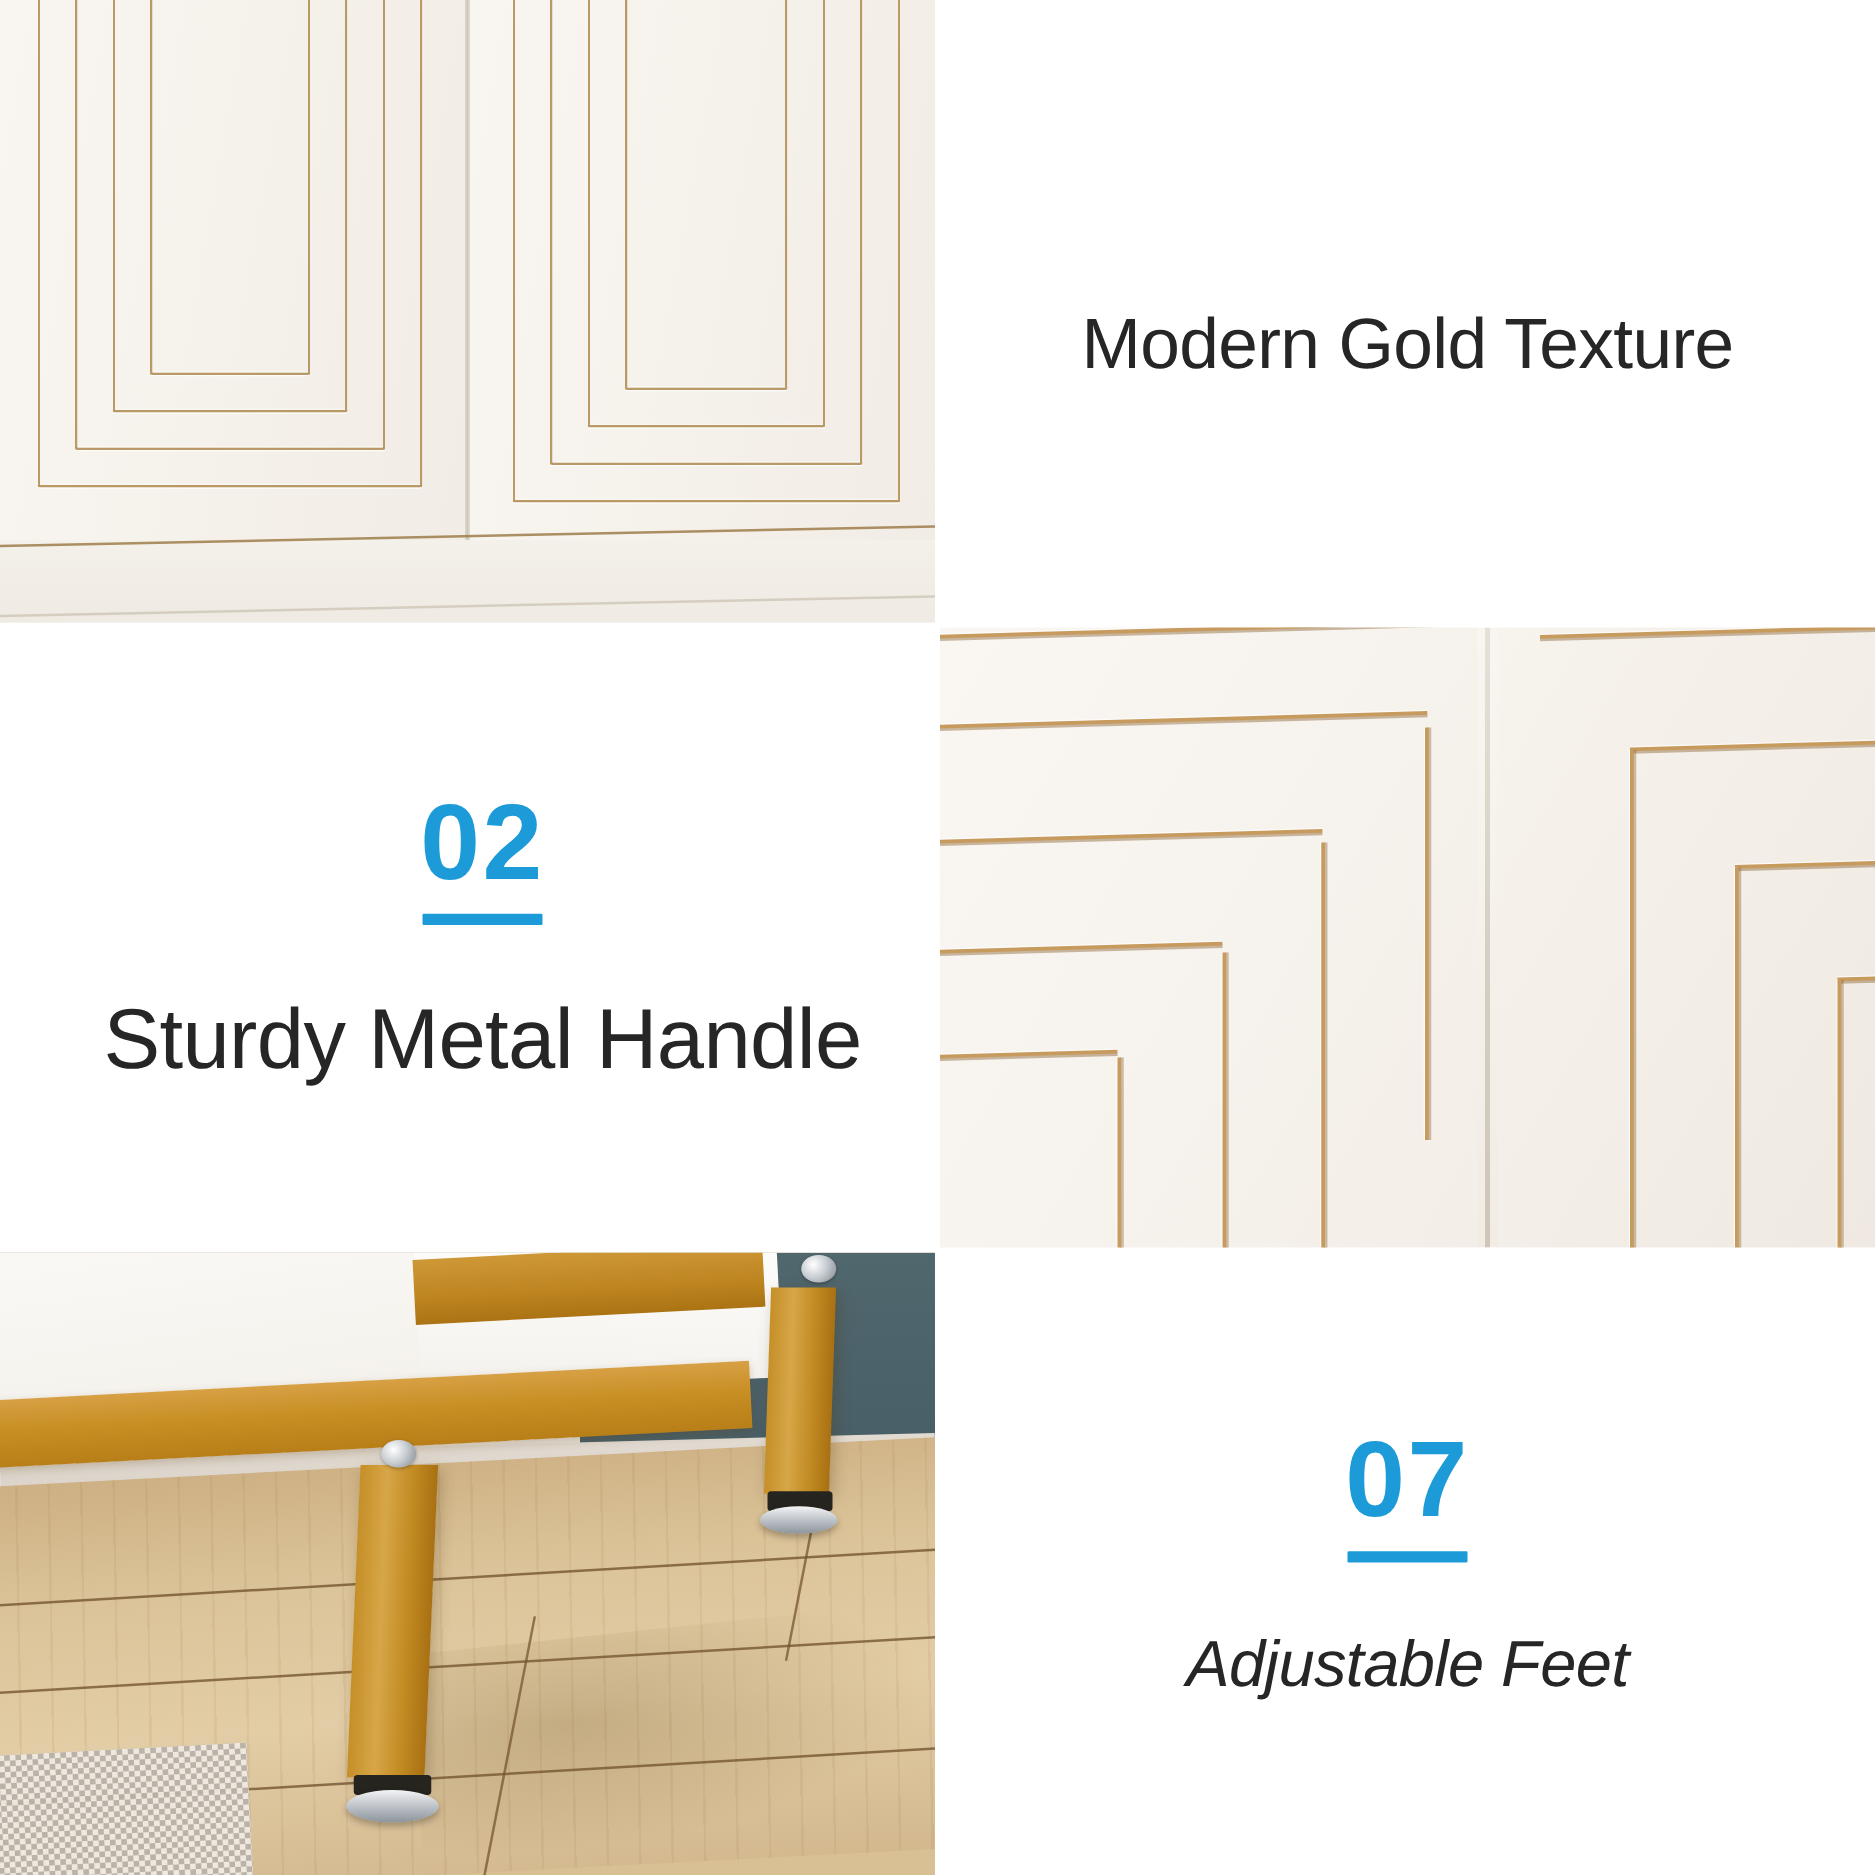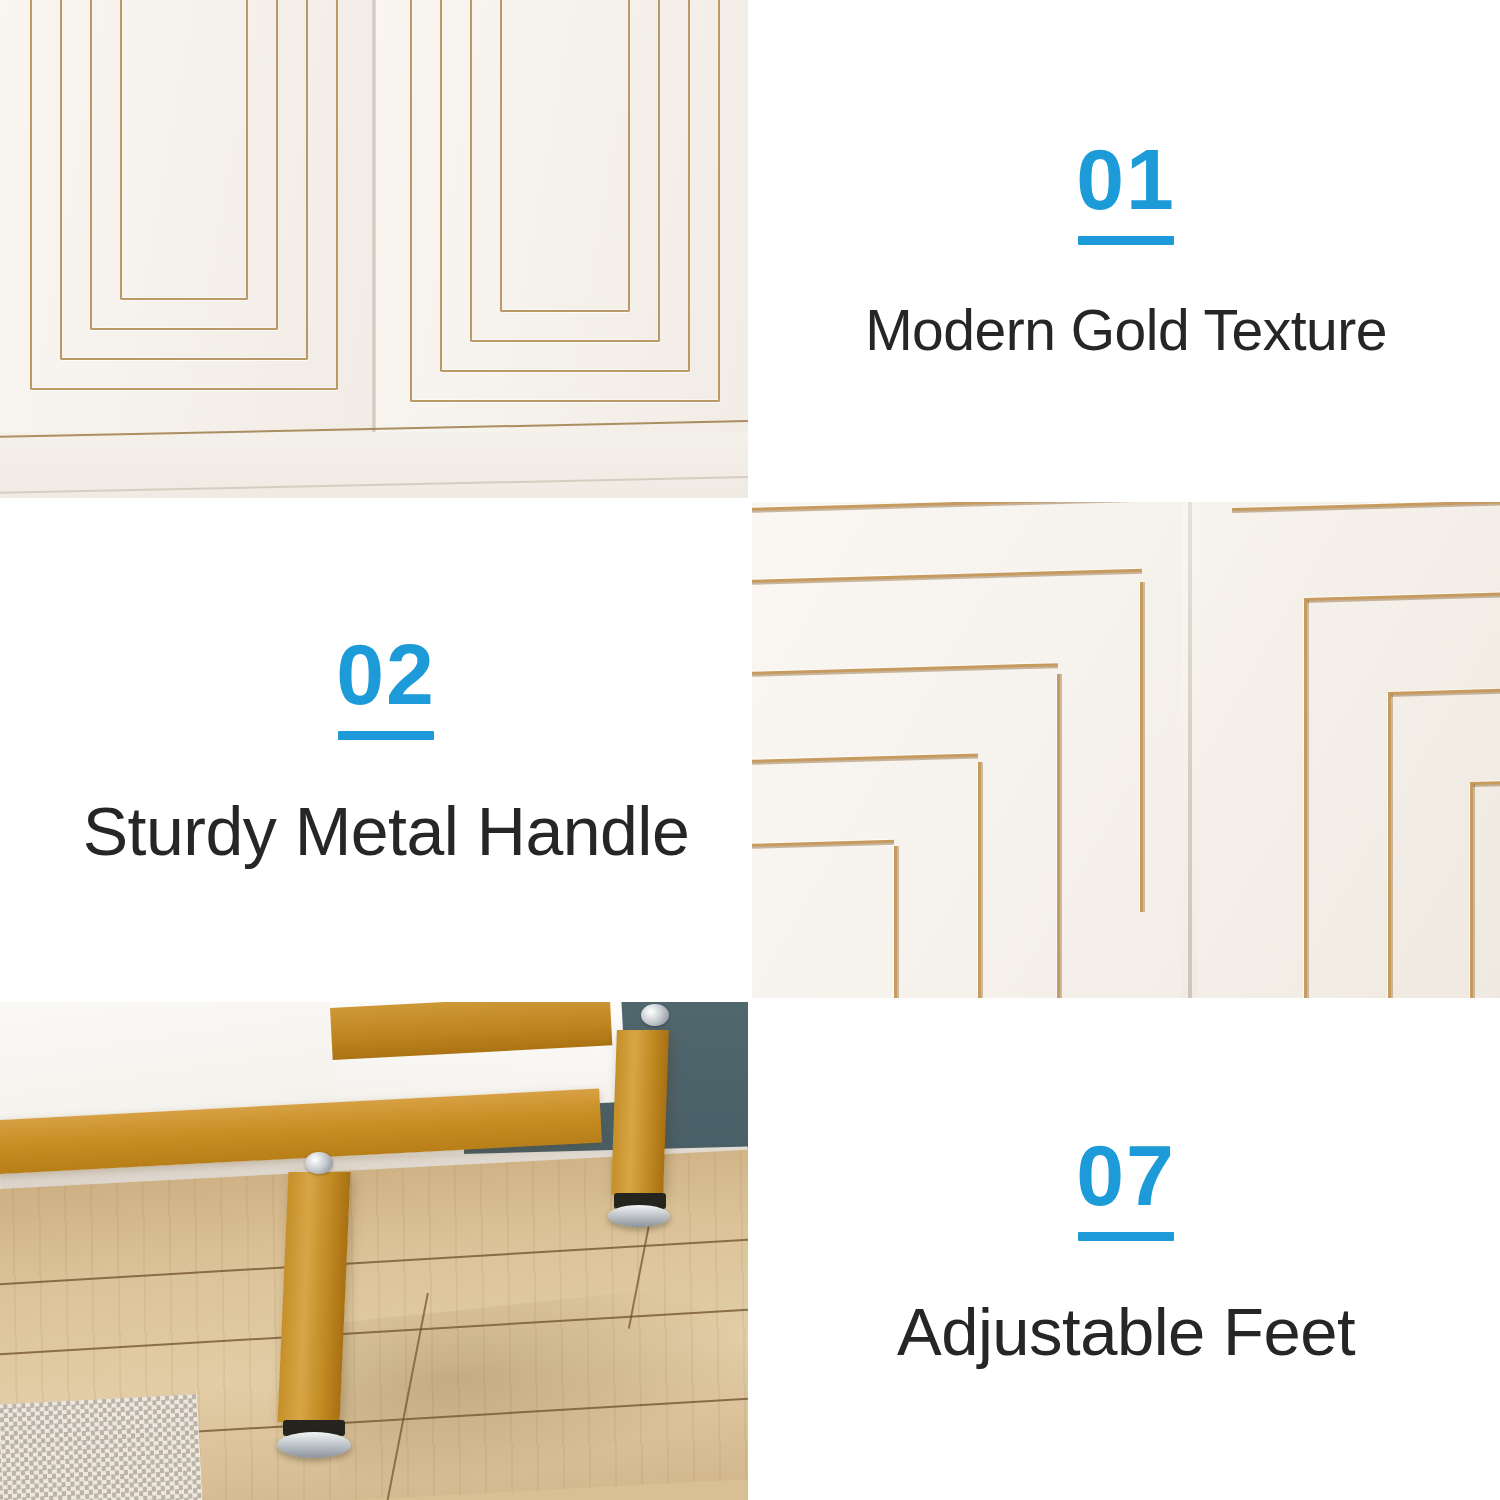--- a/index.html
+++ b/index.html
@@ -19,21 +19,21 @@
   
   .card{display:flex;flex-direction:column;align-items:center;justify-content:center;
         width:100%;height:100%;background:#ffffff;}
   .num-wrap{display:flex;flex-direction:column;align-items:center;}
   .num{font-size:86px;font-weight:600;letter-spacing:2px;line-height:1;
        color:#1d9bd8;font-family:"Liberation Sans",sans-serif;}
   .num-rule{width:96px;height:9px;background:#1d9bd8;margin-top:14px;border-radius:1px;}
   .cap{margin-top:52px;font-size:57px;font-weight:500;color:#262626;
        letter-spacing:-0.5px;white-space:nowrap;font-family:"Liberation Sans",sans-serif;}
   .card-02 .cap{font-size:68px;}
-  .card-03 .cap{font-size:67px;}
+  .card-03 .cap{font-size:52px;font-style:italic;}
 
   
   .photo1{position:absolute;inset:0;background:
       linear-gradient(178deg,#f7f4ef 0%,#f4f0ea 55%,#efeae3 100%);}
   .door{position:absolute;top:-6px;height:470px;overflow:hidden;}
   .doorL{left:-4px;width:376px;}
   .doorR{left:376px;width:378px;}
   .door .face{position:absolute;inset:0;background:
       linear-gradient(100deg,#f9f6f1 0%,#f6f2ec 40%,#f1ece5 100%);}
   
@@ -156,24 +156,20 @@
       </div>
       <div class="door-gap"></div>
       <div class="rail"></div>
       <div class="rail-line"></div>
       <div class="rail-line2"></div>
     </div>
   </div>
 
   <div class="quad q-tr">
     <div class="card card-01">
-      <div class="num-wrap">
-        <div class="num">01</div>
-        <div class="num-rule"></div>
-      </div>
       <div class="cap">Modern Gold Texture</div>
     </div>
   </div>
 
   <div class="quad q-ml">
     <div class="card card-02">
       <div class="num-wrap">
         <div class="num">02</div>
         <div class="num-rule"></div>
       </div>

